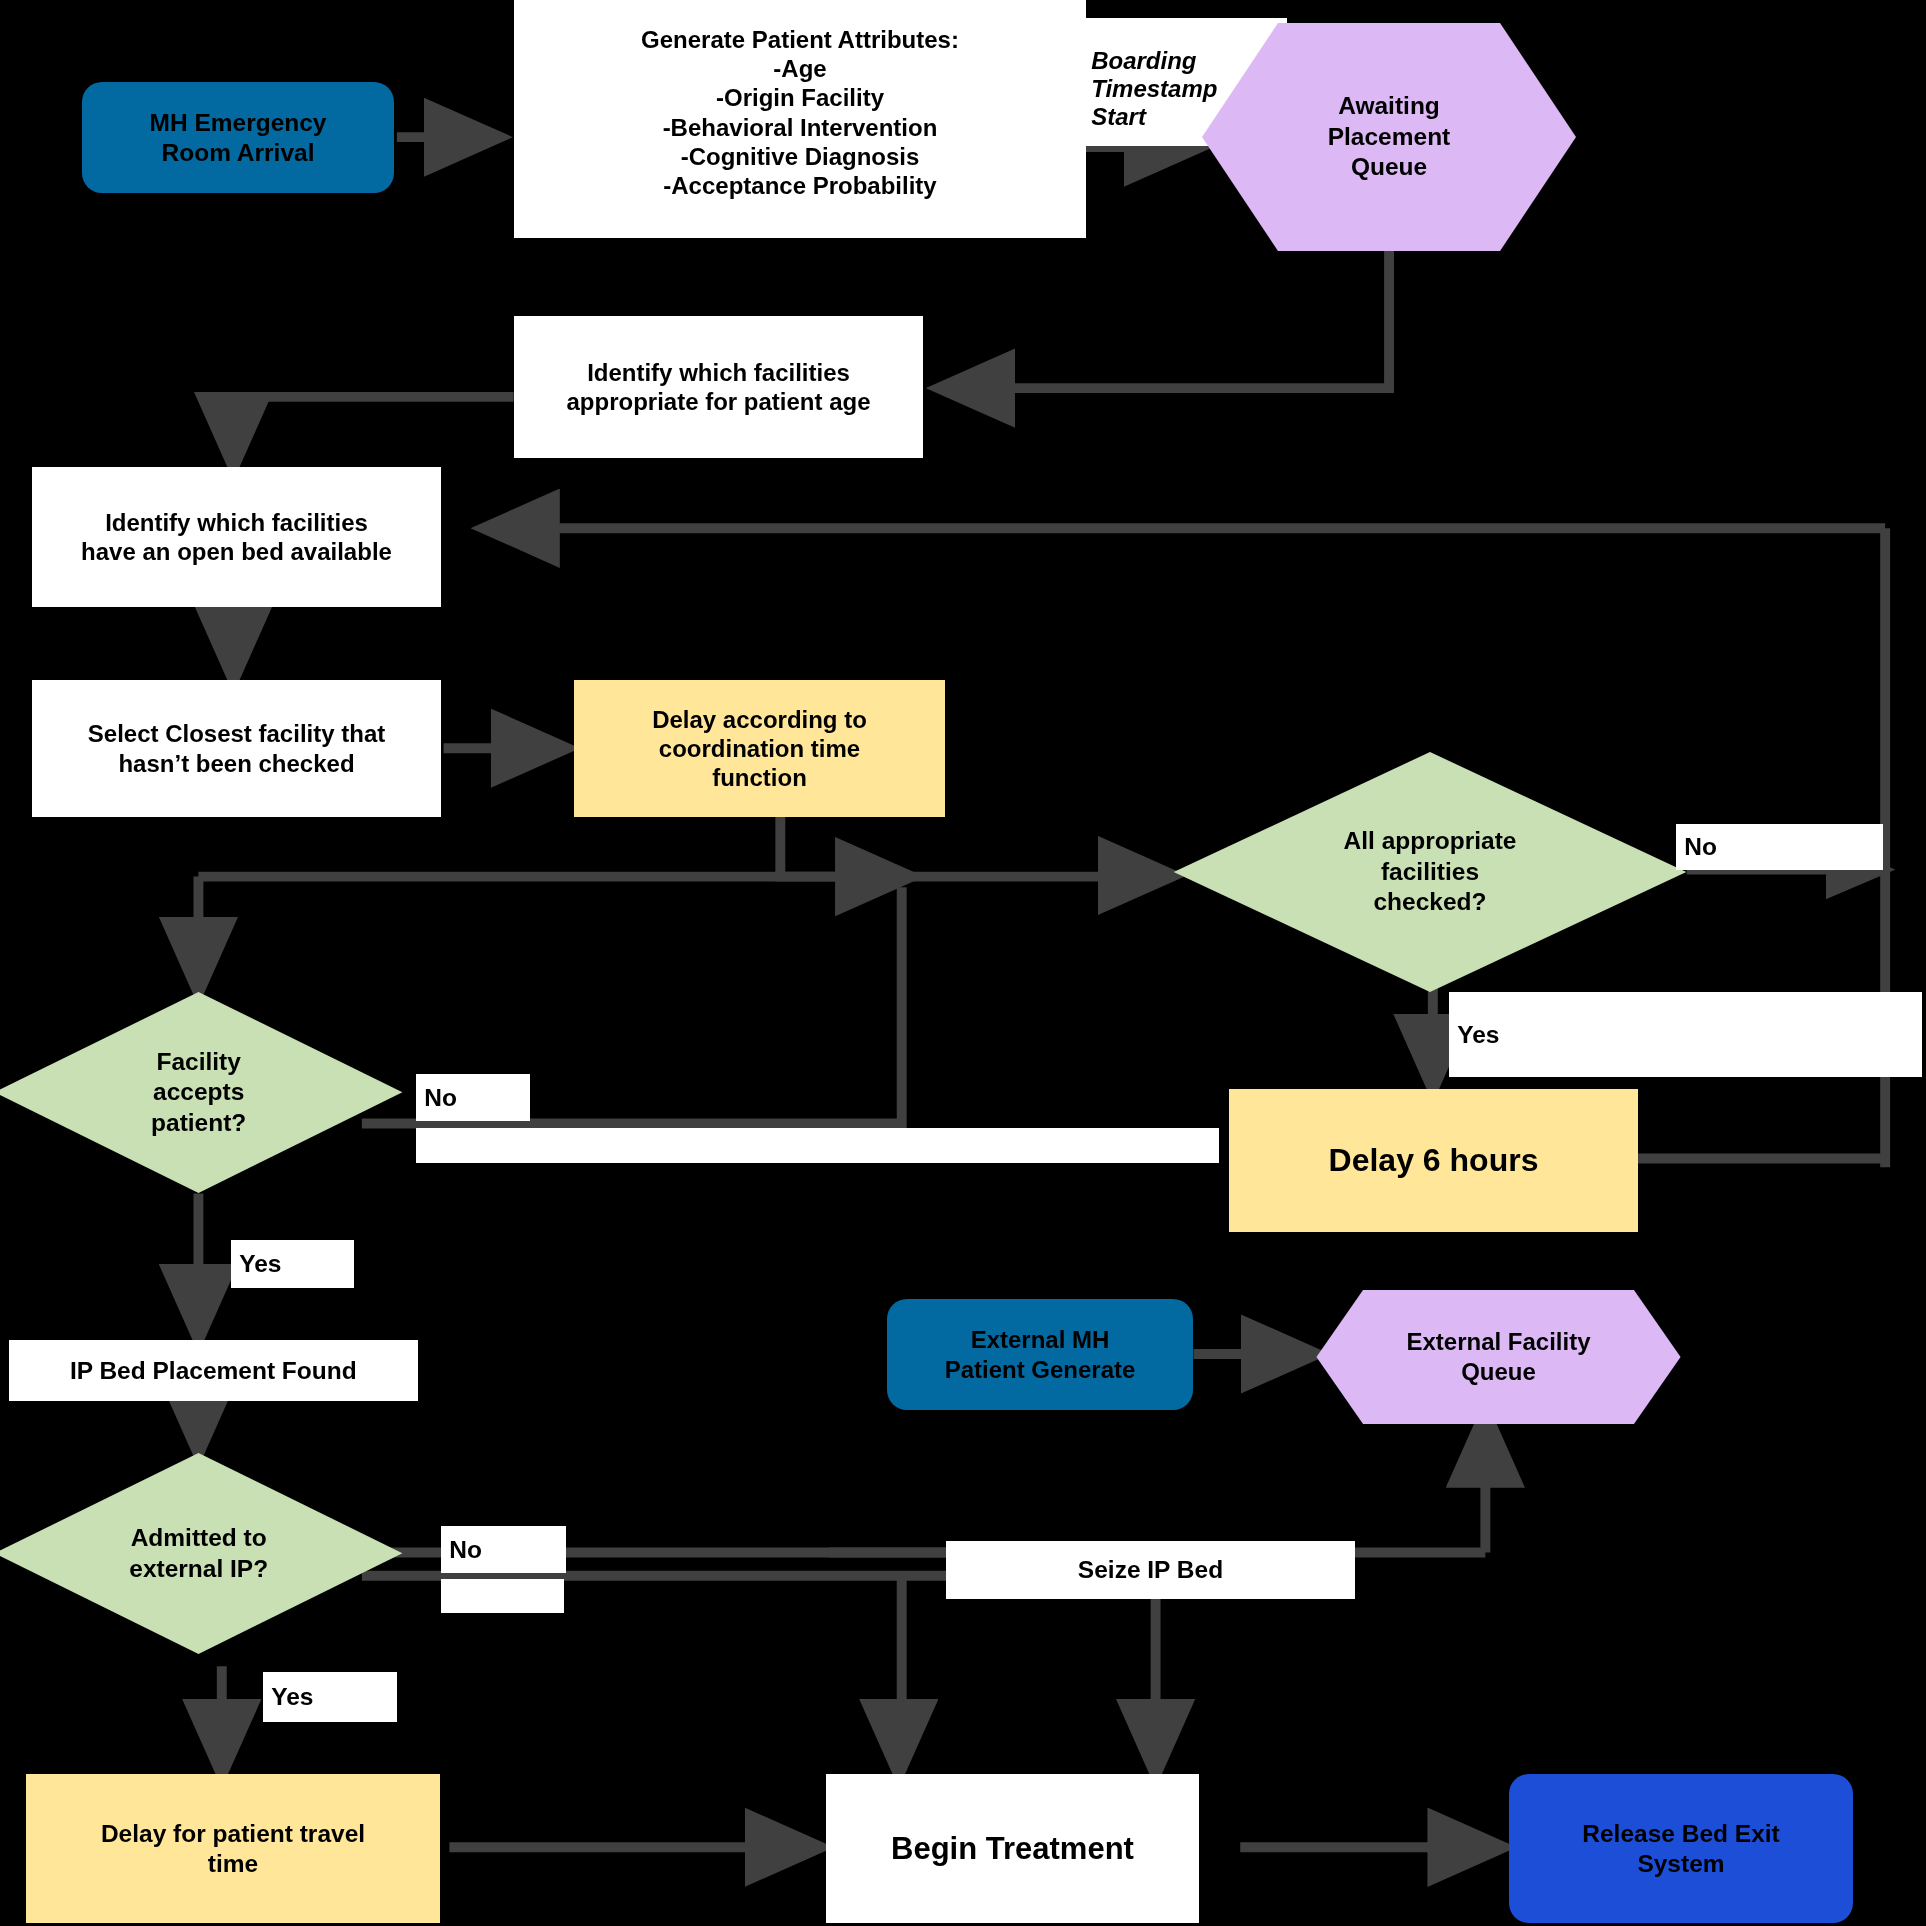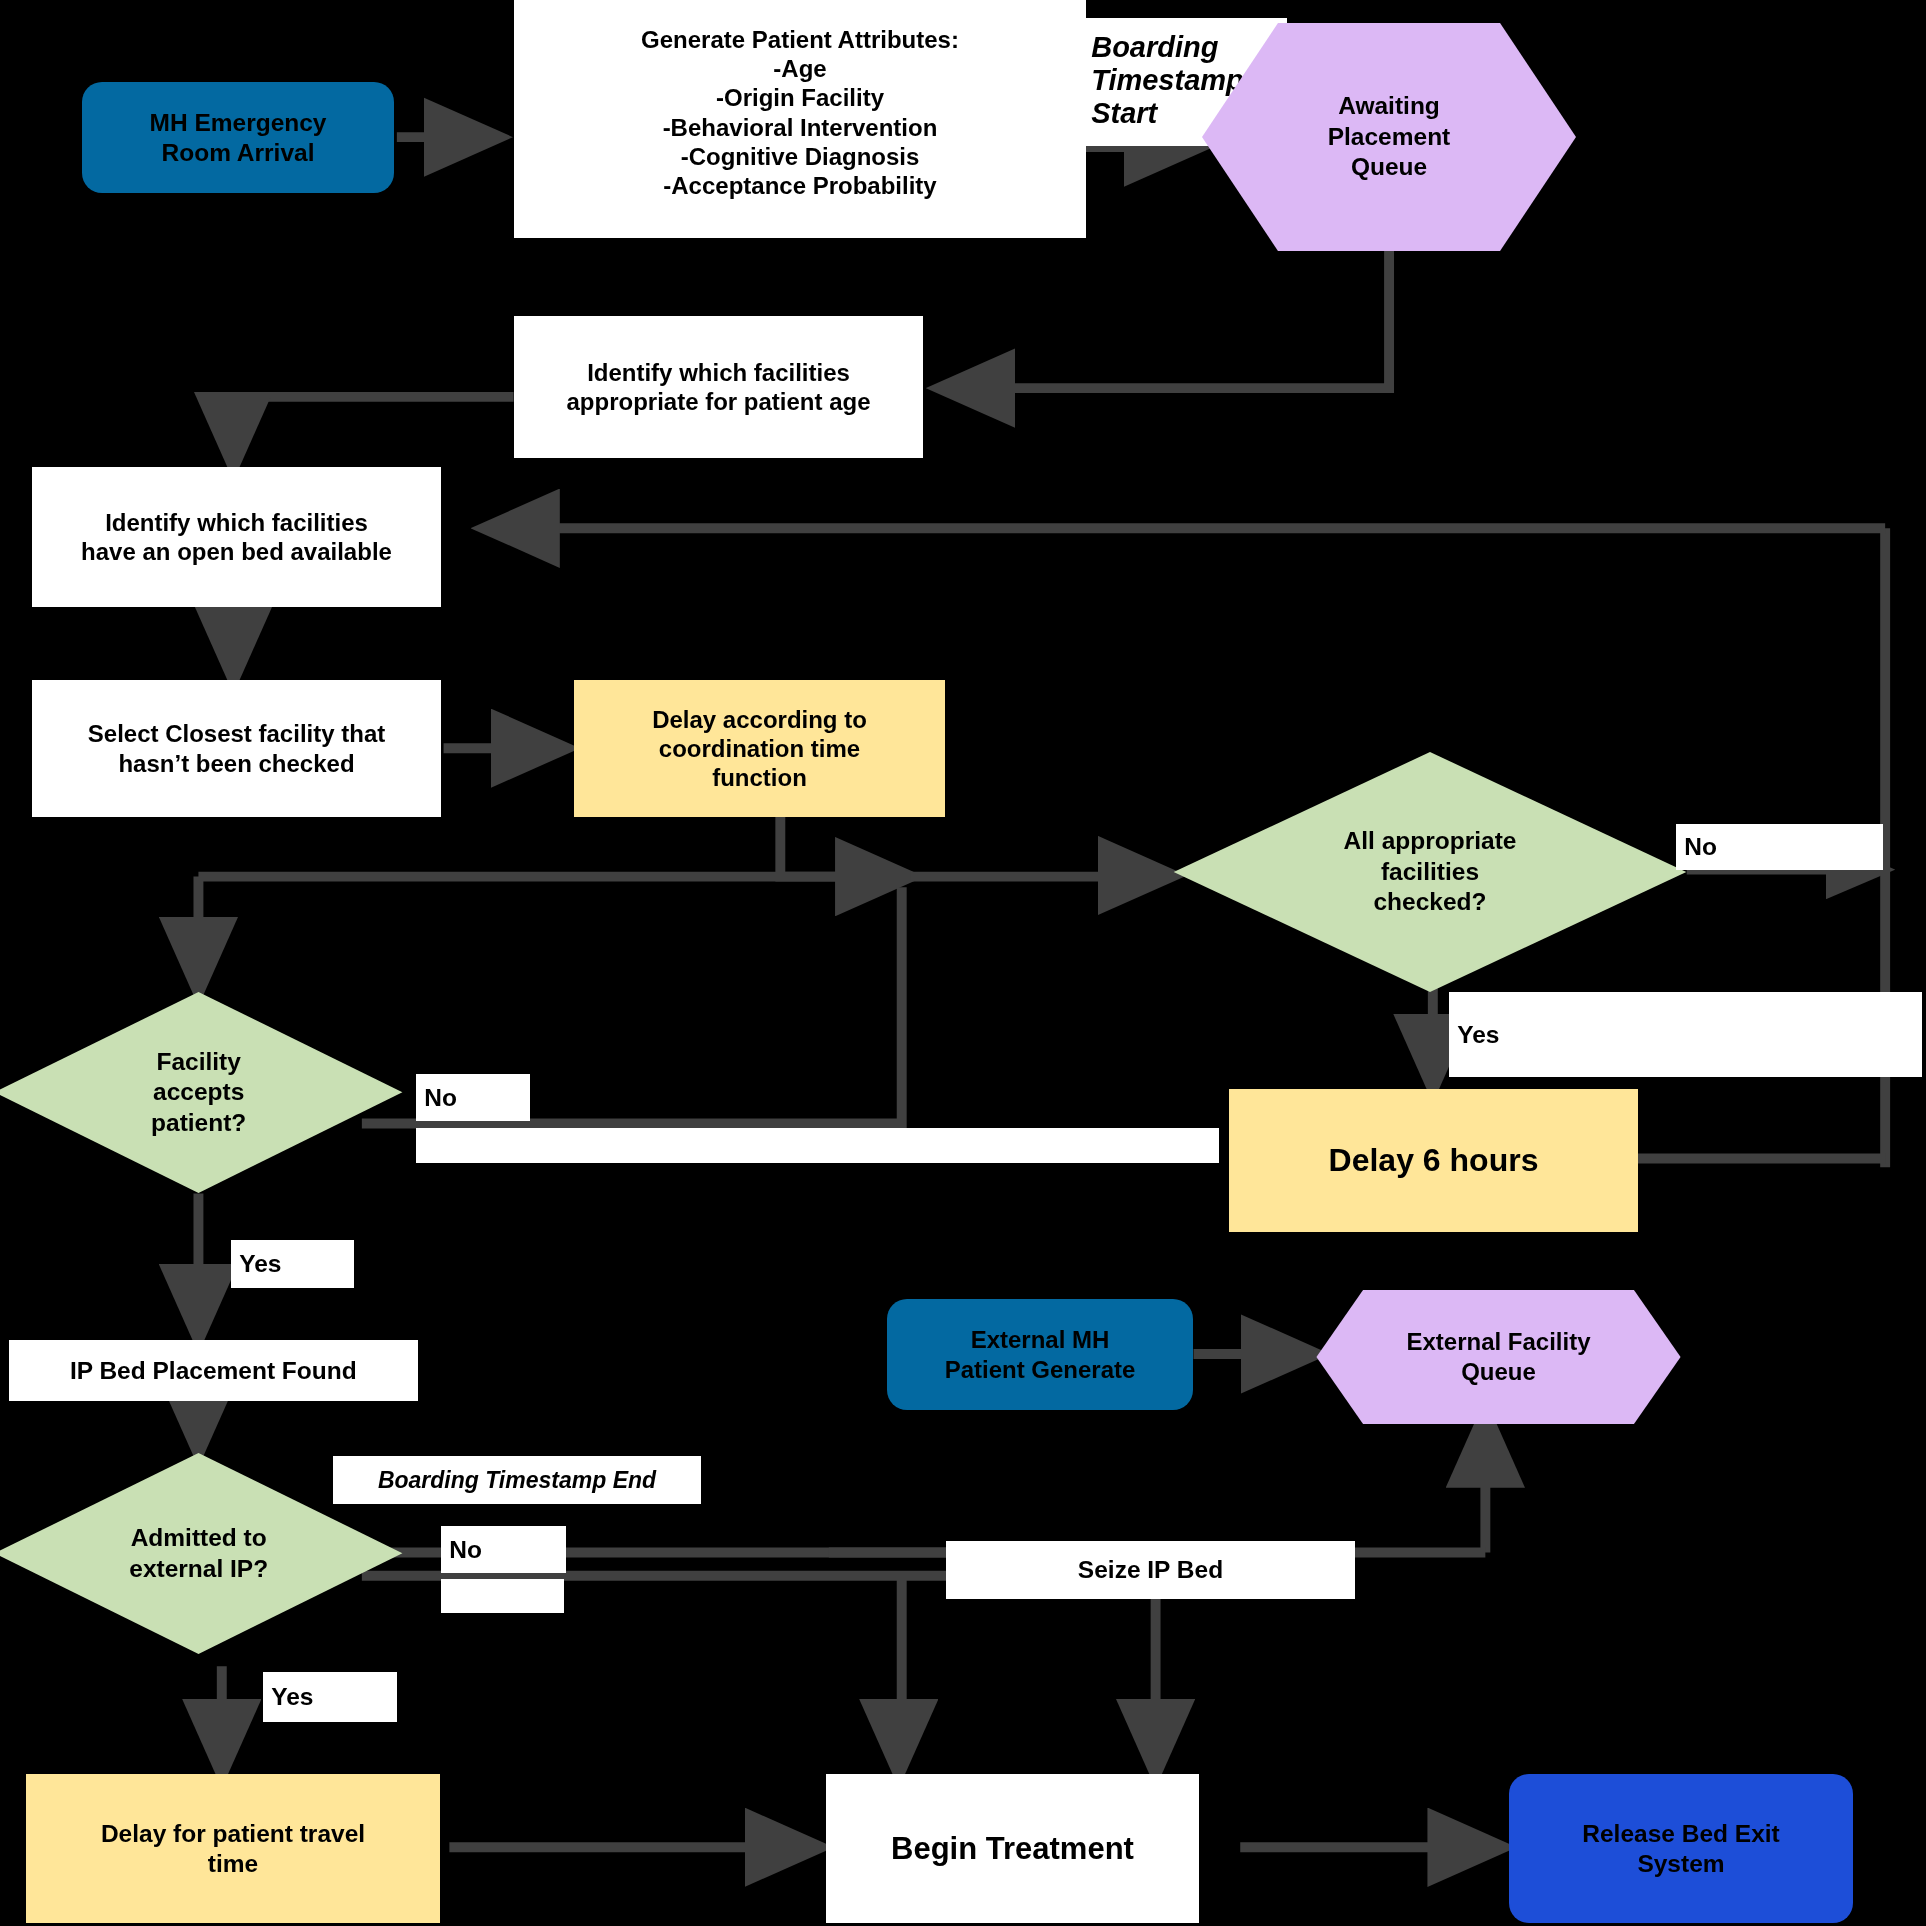--- a/index.html
+++ b/index.html
@@ -101,22 +101,22 @@
   <div class="node term multiline" style="left:82px;top:82px;width:312px;height:111px;font-size:24.5px;">MH Emergency
 Room Arrival</div>
 
   <div class="node proc multiline" style="left:514px;top:-13px;width:572px;height:251px;font-size:24px;">Generate Patient Attributes:
 -Age
 -Origin Facility
 -Behavioral Intervention
 -Cognitive Diagnosis
 -Acceptance Probability</div>
 
-  <div class="lbl multiline" style="left:1083px;top:17.5px;width:204px;height:128px;font-size:29px;font-style:italic;
-              align-items:flex-start;padding-top:13px;">Boarding
+  <div class="lbl multiline" style="left:1083px;top:17.5px;width:204px;height:128px;font-size:24px;font-style:italic;
+              align-items:flex-start;padding-top:29px;">Boarding
 Timestamp
 Start</div>
 
   <div class="hexwrap" style="left:1202px;top:23px;width:374px;height:228px;">
     <svg width="374" height="228" viewBox="0 0 640 390">
       <polygon points="130,0 510,0 640,195 510,390 130,390 0,195" fill="#dcb8f5"></polygon>
     </svg>
     <div class="shapetext multiline" style="font-size:24.5px;">Awaiting
 Placement
 Queue</div>
@@ -159,22 +159,20 @@
 patient?</div>
   </div>
 
   <div class="lbl" style="left:416px;top:1074px;width:114px;height:47px;font-size:24.5px;">No</div>
   <div class="lbl" style="left:416px;top:1128px;width:803px;height:35px;"></div>
 
   <div class="lbl" style="left:231px;top:1240px;width:123px;height:48px;font-size:24.5px;">Yes</div>
 
   <div class="node proc" style="left:8.8px;top:1340px;width:409px;height:61px;font-size:24.5px;">IP Bed Placement Found</div>
 
-  <div class="lbl italic" style="left:333px;top:1456px;width:368px;height:48px;font-size:23px;
-              justify-content:center;padding-left:0;">Boarding Timestamp End</div>
 
   <div class="diawrap" style="left:-5.8px;top:1453px;width:409px;height:201px;">
     <svg width="409" height="201" viewBox="0 0 700 345">
       <polygon points="350,0 700,172 350,345 0,172" fill="#c9e0b4"></polygon>
     </svg>
     <div class="shapetext multiline" style="font-size:24.5px;">Admitted to
 external IP?</div>
   </div>
 
   <div class="lbl" style="left:441px;top:1526px;width:125px;height:47px;font-size:24.5px;">No</div>

